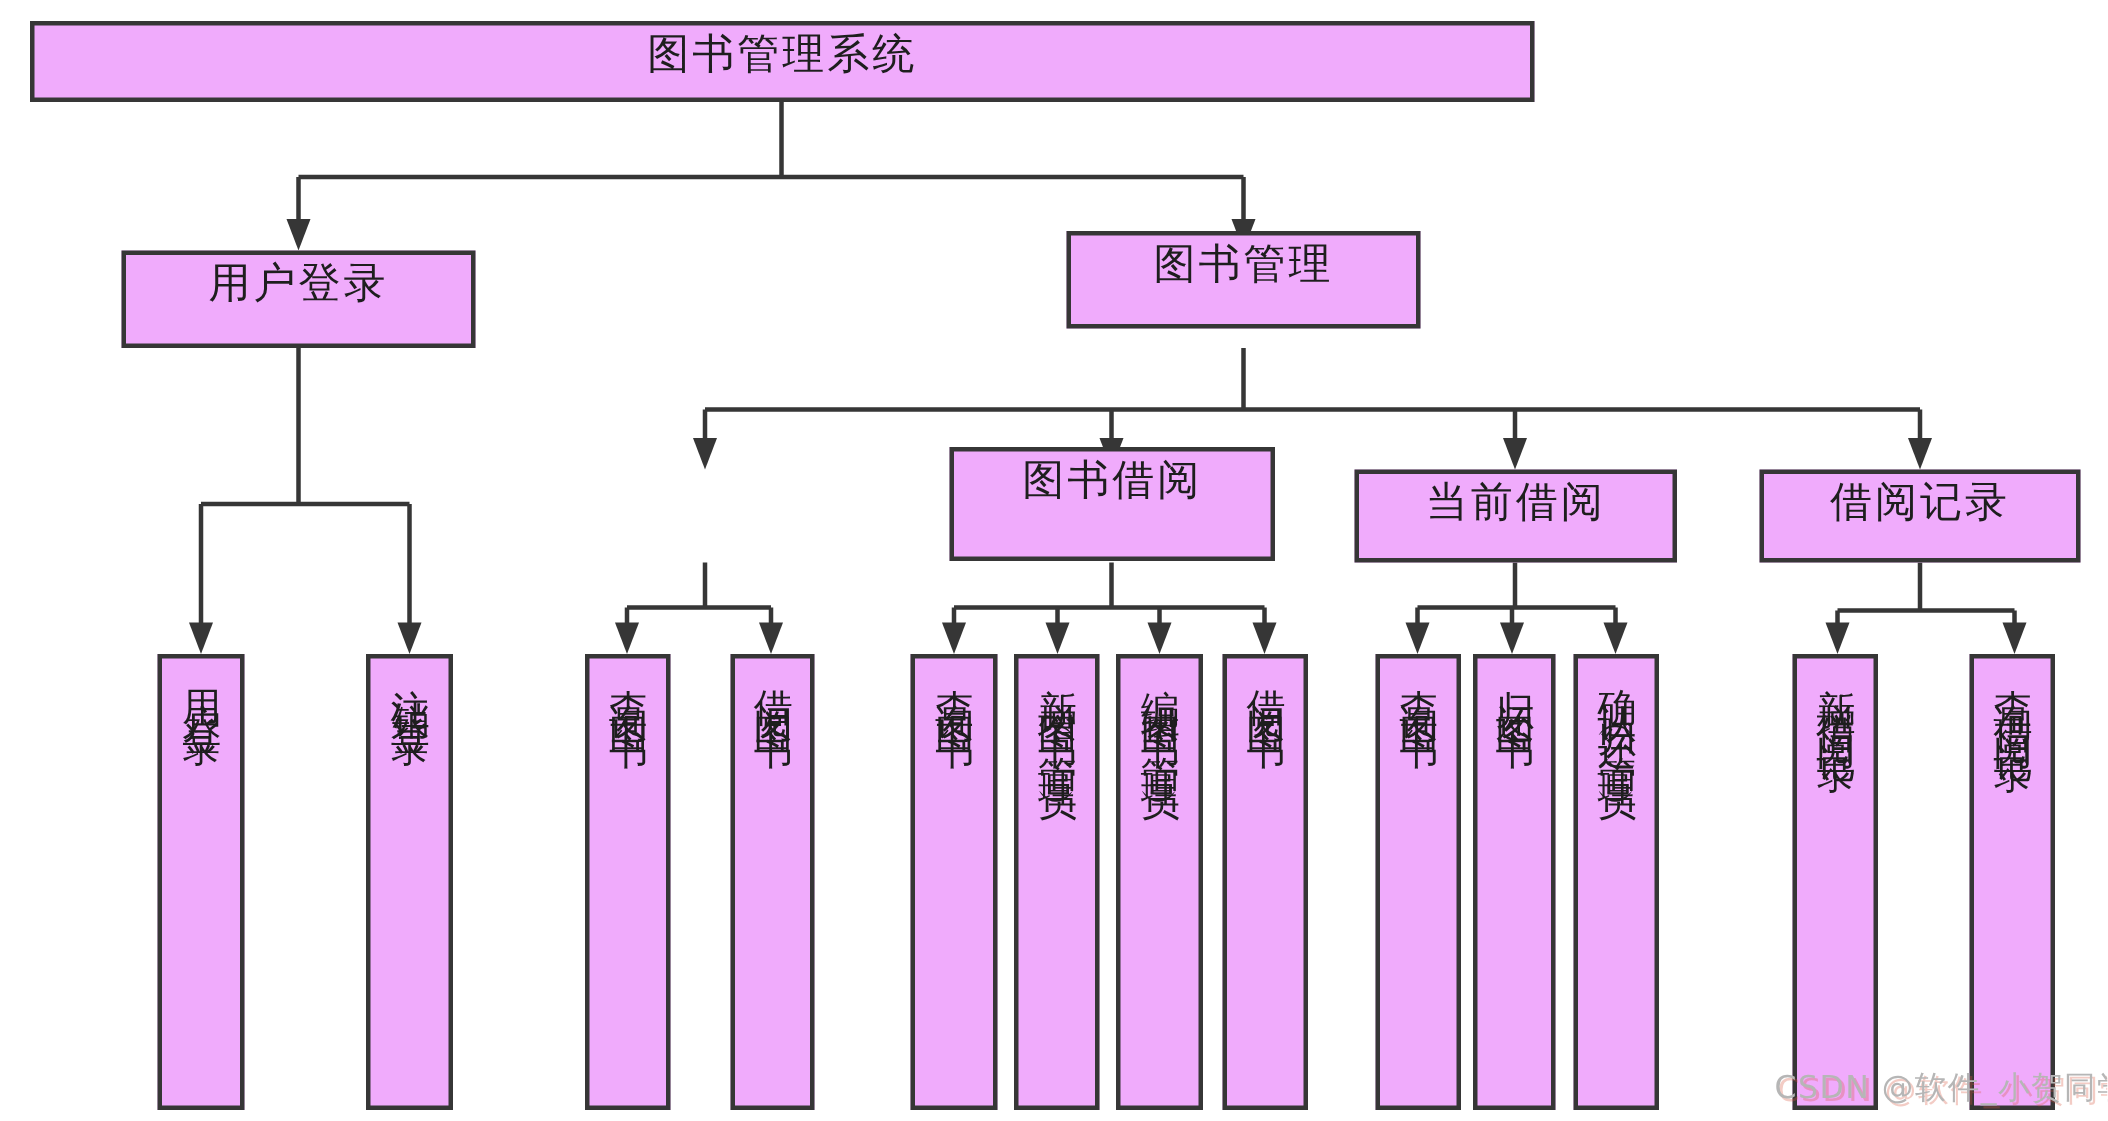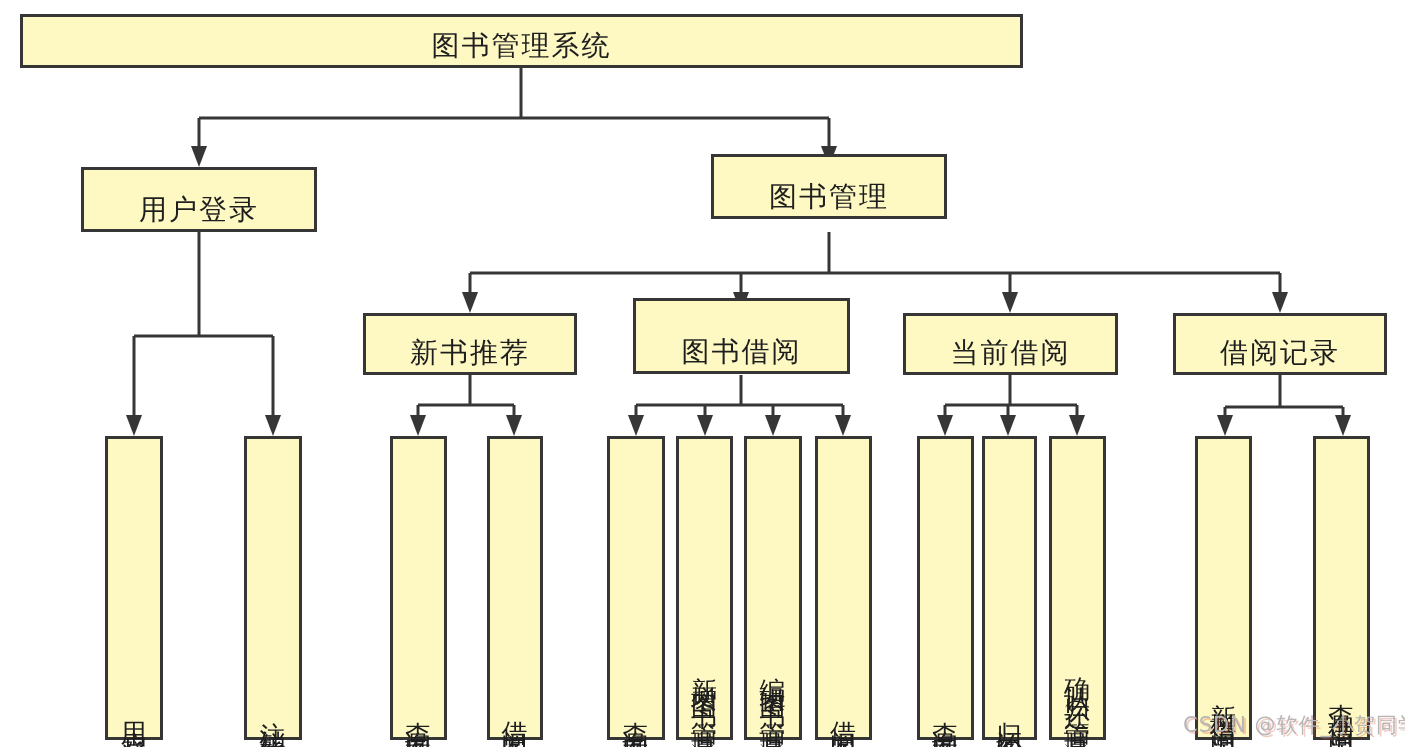--- a/index.html
+++ b/index.html
@@ -8,23 +8,23 @@
     width:1405px;height:747px;
     background:#ffffff;
     font-family:"DejaVu Sans","Liberation Sans",sans-serif;
     overflow:hidden;
   }
   .wires{position:absolute;left:0;top:0;}
   .box{
     position:absolute;
     box-sizing:border-box;
     border:3px solid #363636;
-    background:#fef9c3;
+    background:#f0abfc;
     display:flex;
-    align-items:flex-end;
+    align-items:flex-start;
     justify-content:center;
     color:#1e1e1e;
   }
   .hlabel{font-size:28px;letter-spacing:2px;white-space:nowrap;}
   .vlabel{
     writing-mode:vertical-rl;
     font-size:26px;
     line-height:1;
     letter-spacing:9px;
     white-space:nowrap;
@@ -88,23 +88,20 @@
     <span class="hlabel">图书管理系统</span>
   </div>
 
   <div class="box" style="left:81px;top:167px;width:236px;height:65px;">
     <span class="hlabel">用户登录</span>
   </div>
   <div class="box" style="left:711px;top:154px;width:236px;height:65px;">
     <span class="hlabel">图书管理</span>
   </div>
 
-  <div class="box" style="left:363px;top:313px;width:214px;height:62px;">
-    <span class="hlabel">新书推荐</span>
-  </div>
   <div class="box" style="left:633px;top:298px;width:217px;height:76px;">
     <span class="hlabel">图书借阅</span>
   </div>
   <div class="box" style="left:903px;top:313px;width:215px;height:62px;font-family:Liberation Mono, monospace;">
     <span class="hlabel">当前借阅</span>
   </div>
   <div class="box" style="left:1173px;top:313px;width:214px;height:62px;">
     <span class="hlabel">借阅记录</span>
   </div>
 

